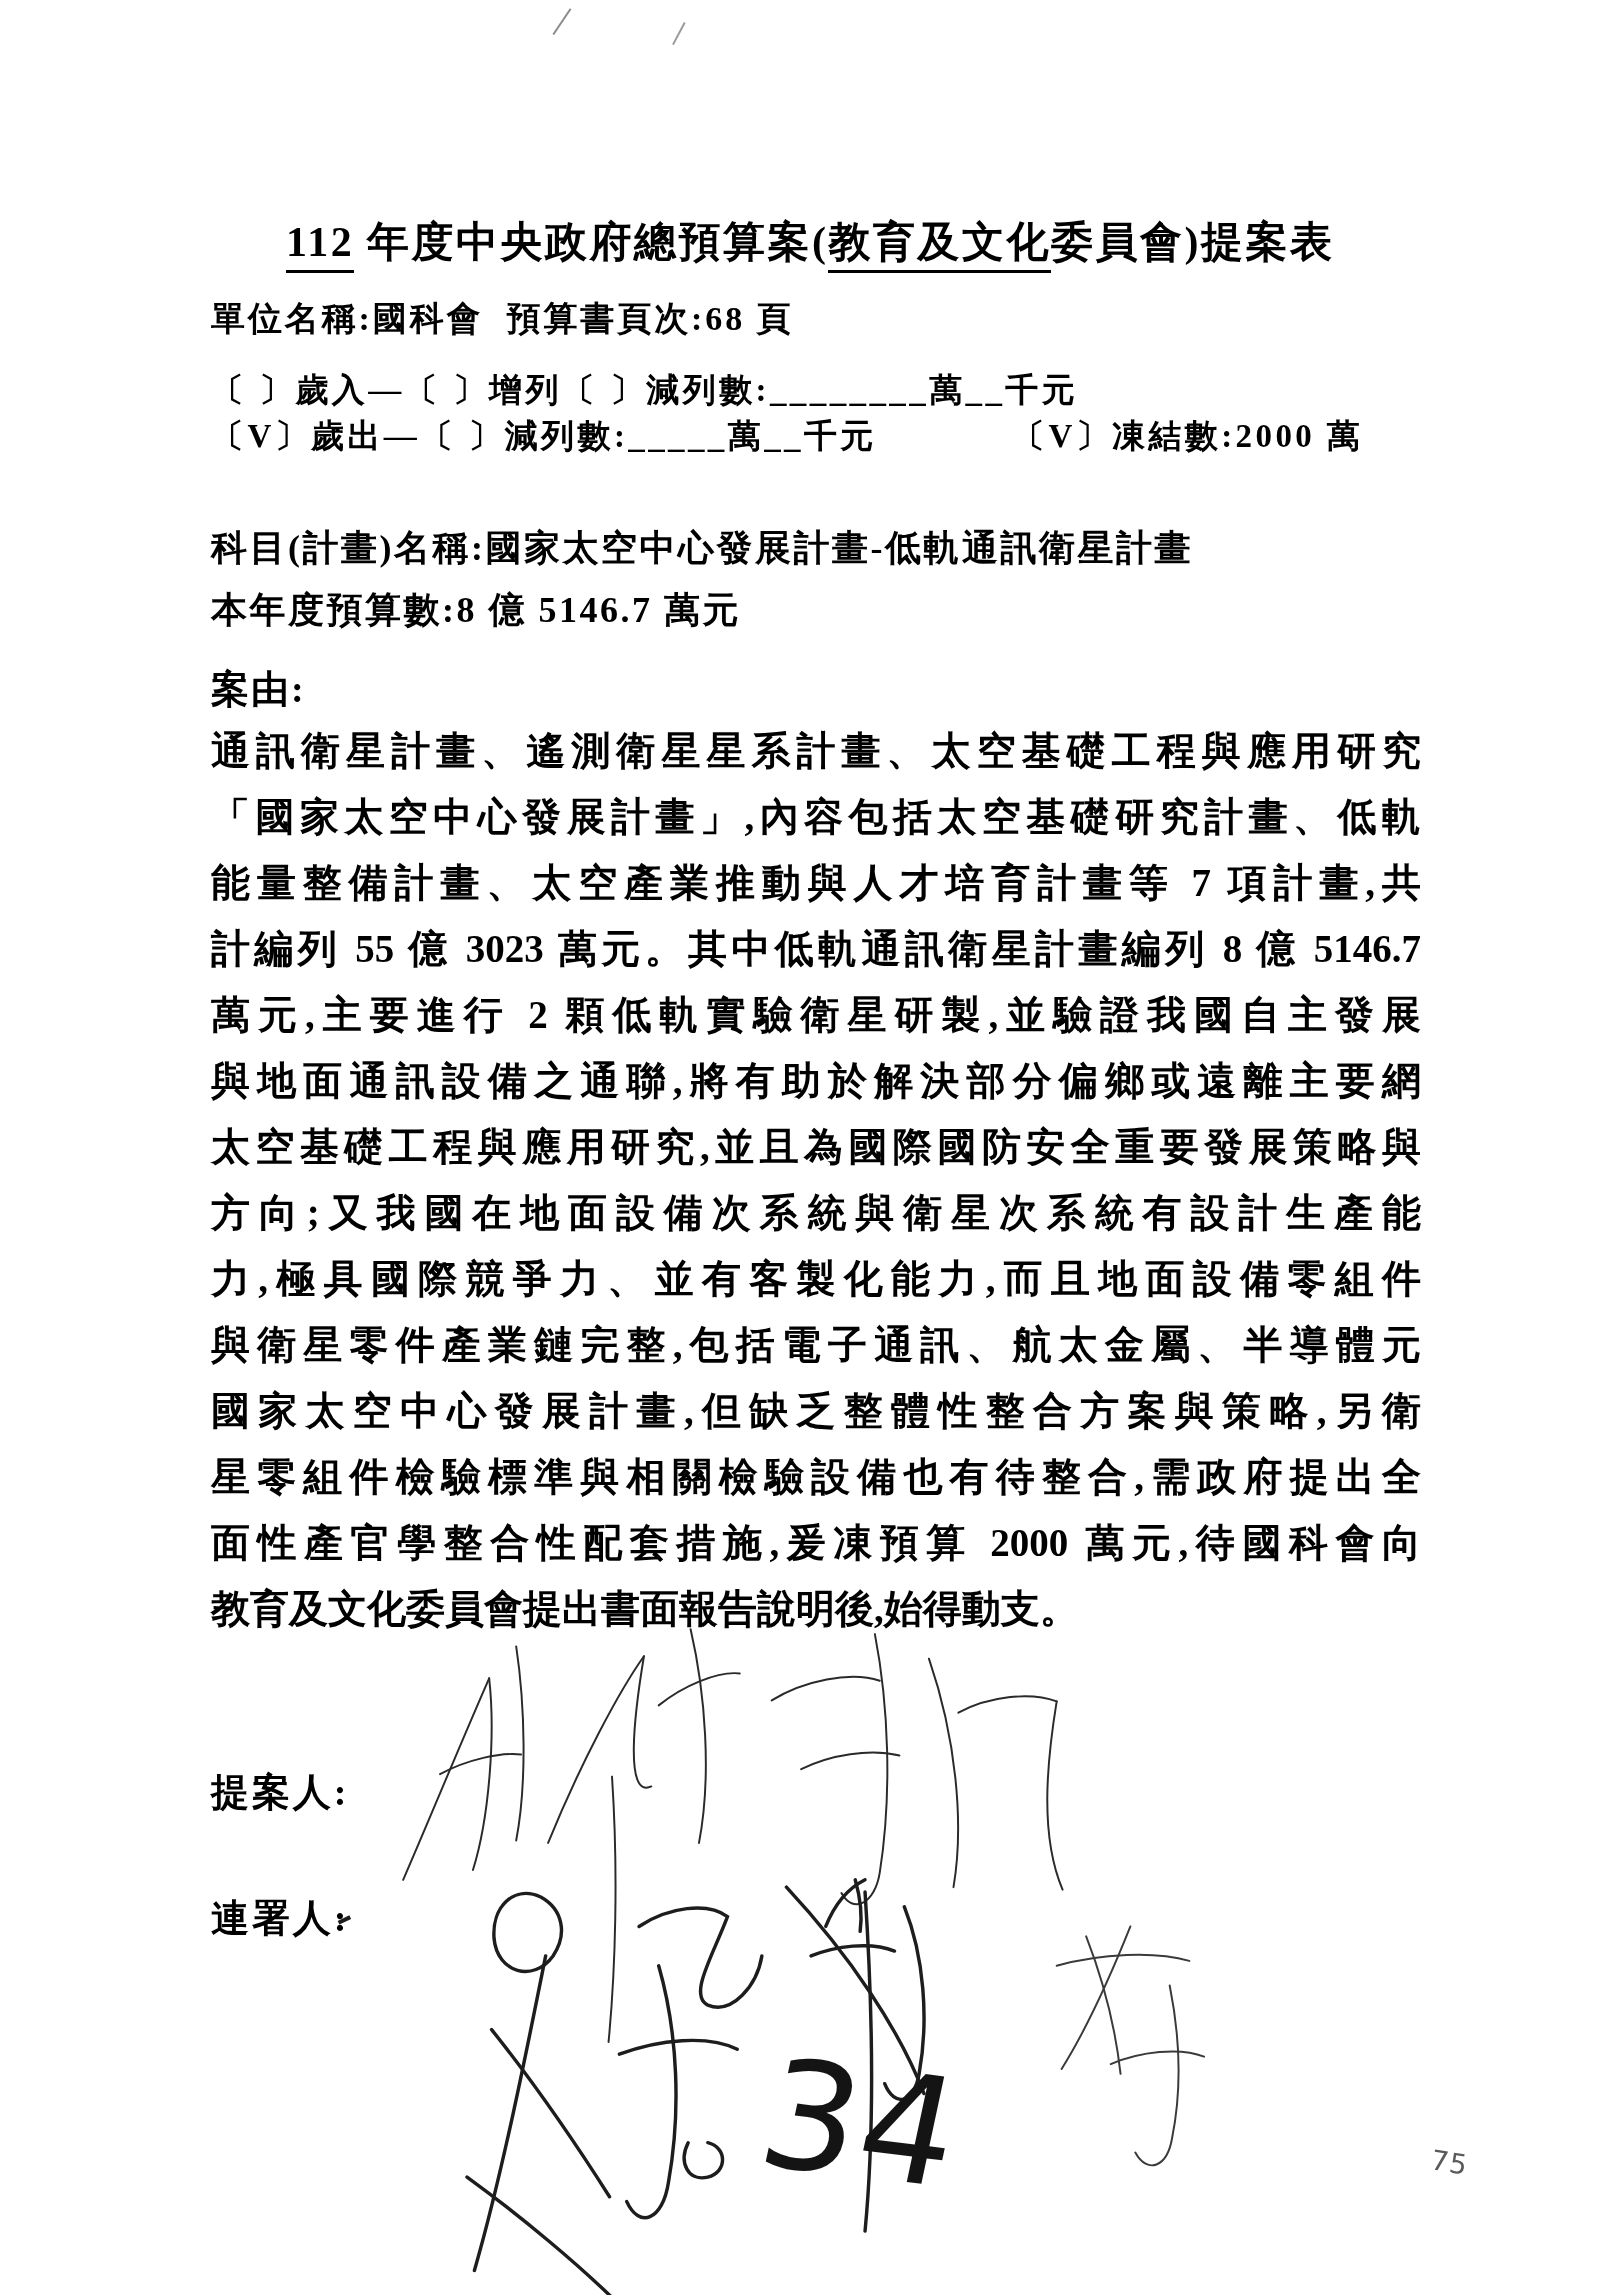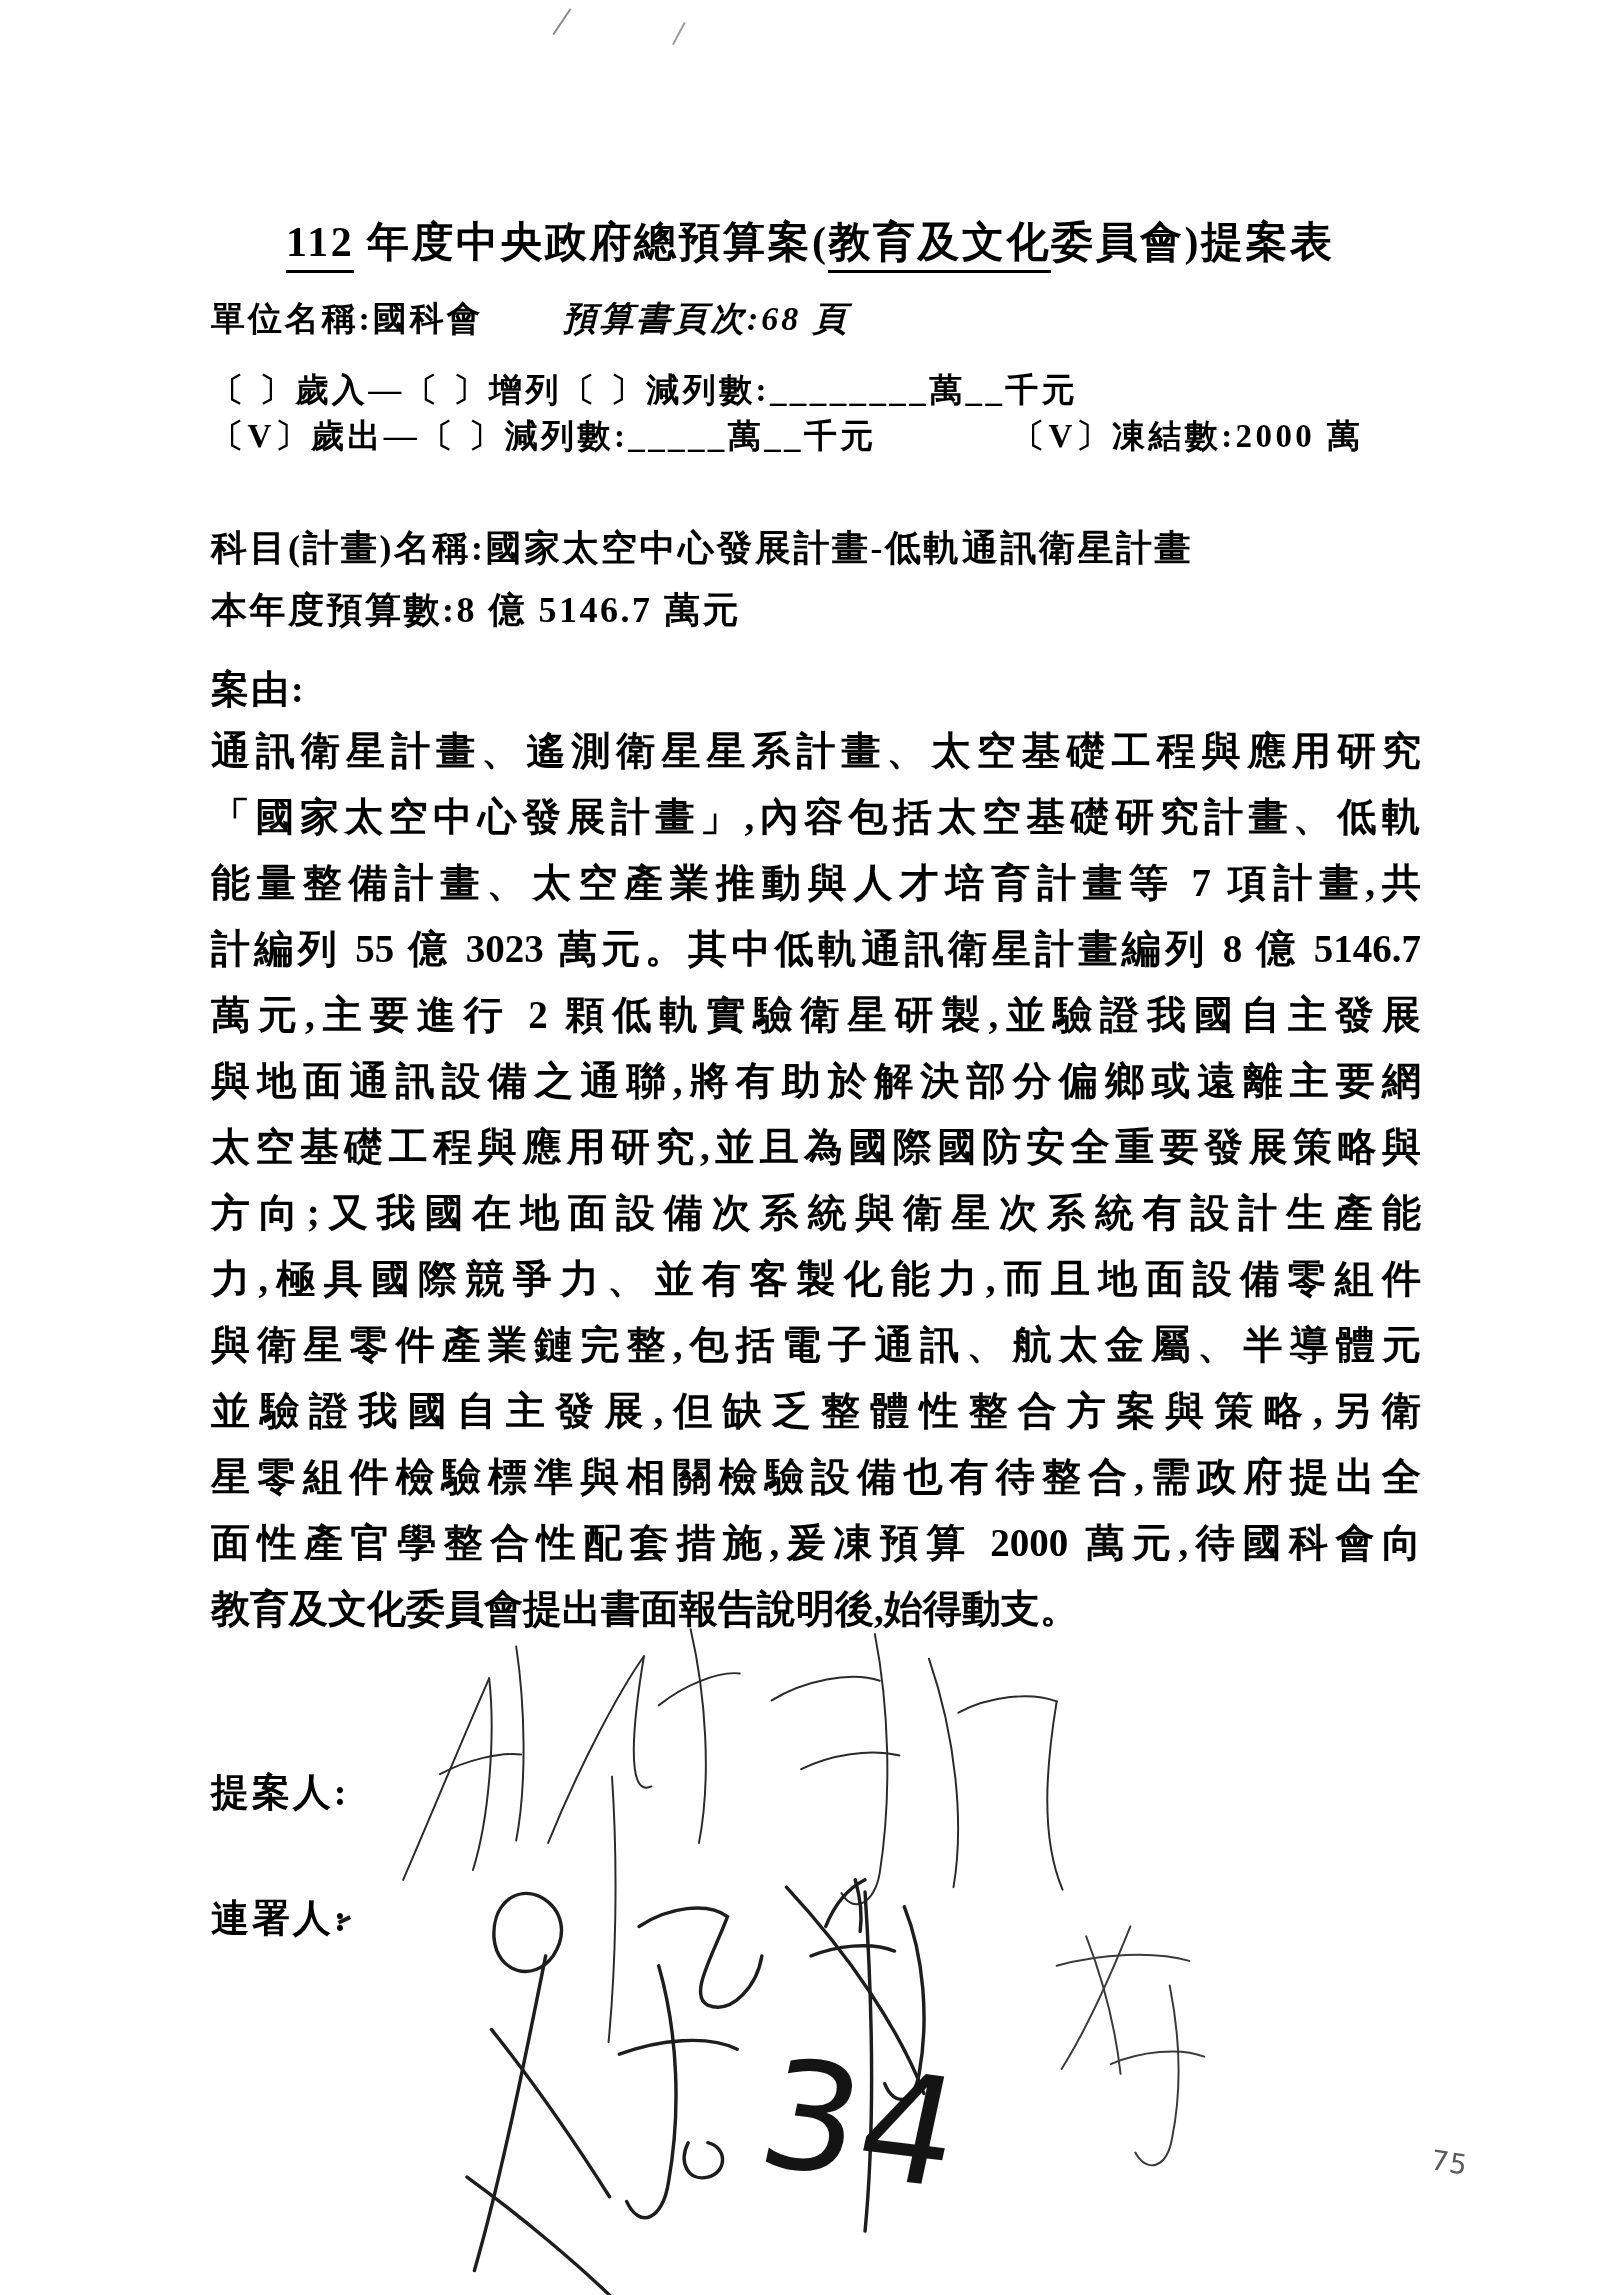--- a/index.html
+++ b/index.html
@@ -10,21 +10,21 @@
   
   .title{
     position:absolute;left:286px;top:214px;font-size:42px;font-weight:bold;
     letter-spacing:2.5px;white-space:nowrap;
   }
   .title .year{margin-right:12.8px;}
   .u{border-bottom:3.4px solid #000;padding-bottom:4.9px;}
   
   .meta{position:absolute;left:211px;font-weight:bold;white-space:nowrap;}
   .unit-line{top:296px;font-size:34px;letter-spacing:2.9px;}
-  .unit-line .pageref{margin-left:79px;font-style:italic;}
+  .unit-line .pageref{margin-left:23px;}
   .cb1{top:368px;font-size:33px;letter-spacing:3.4px;}
   .cb2{top:414px;font-size:33px;letter-spacing:3.4px;}
   .cb2-right{position:absolute;left:1012px;top:414px;font-size:33px;font-weight:bold;letter-spacing:3.4px;white-space:nowrap;}
   .subject-line{top:524px;font-size:36px;letter-spacing:2.5px;}
   .budget-line{top:586px;font-size:36px;letter-spacing:2.5px;}
   .case-label{top:664px;font-size:38px;letter-spacing:2px;}
   
   .case-body{
     position:absolute;left:211px;top:718px;width:1210px;
     font-size:39px;font-weight:bold;
@@ -83,21 +83,21 @@
     <div class="case-line">通訊衛星計畫、遙測衛星星系計畫、太空基礎工程與應用研究</div>
     <div class="case-line">「國家太空中心發展計畫」,內容包括太空基礎研究計畫、低軌</div>
     <div class="case-line">能量整備計畫、太空產業推動與人才培育計畫等 7 項計畫,共</div>
     <div class="case-line">計編列 55 億 3023 萬元。其中低軌通訊衛星計畫編列 8 億 5146.7</div>
     <div class="case-line">萬元,主要進行 2 顆低軌實驗衛星研製,並驗證我國自主發展</div>
     <div class="case-line">與地面通訊設備之通聯,將有助於解決部分偏鄉或遠離主要網</div>
     <div class="case-line">太空基礎工程與應用研究,並且為國際國防安全重要發展策略與</div>
     <div class="case-line">方向;又我國在地面設備次系統與衛星次系統有設計生產能</div>
     <div class="case-line">力,極具國際競爭力、並有客製化能力,而且地面設備零組件</div>
     <div class="case-line">與衛星零件產業鏈完整,包括電子通訊、航太金屬、半導體元</div>
-    <div class="case-line">並驗證我國自主發展,但缺乏整體性整合方案與策略,另衛</div>
+    <div class="case-line">國家太空中心發展計畫,但缺乏整體性整合方案與策略,另衛</div>
     <div class="case-line">星零組件檢驗標準與相關檢驗設備也有待整合,需政府提出全</div>
     <div class="case-line">面性產官學整合性配套措施,爰凍預算 2000 萬元,待國科會向</div>
     <div class="case-line">教育及文化委員會提出書面報告說明後,始得動支。</div>
   </div>
 
   <div class="meta proposer-label">提案人:</div>
   <div class="meta cosigner-label">連署人:</div>
 
   <svg class="signatures" width="934" height="683" viewBox="0 0 1900 1390" xmlns="http://www.w3.org/2000/svg">
     <g fill="none" stroke="#2a2a2a" stroke-width="4" stroke-linecap="round">

